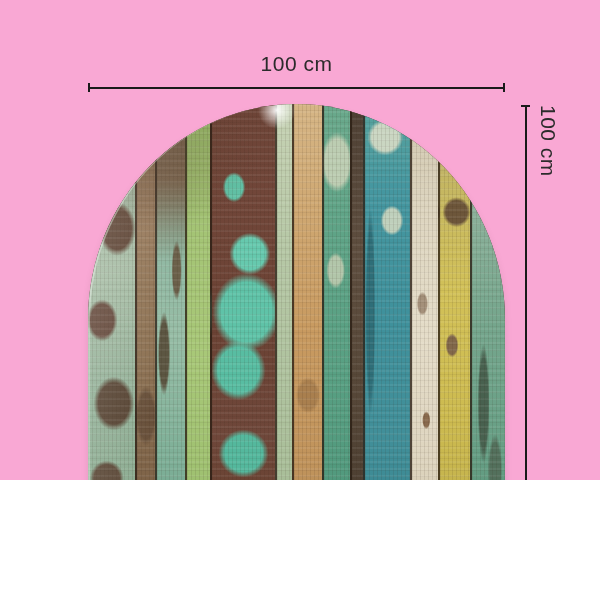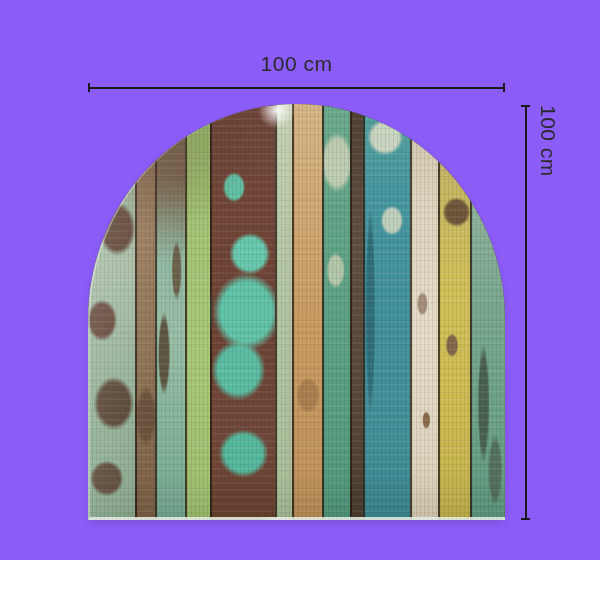--- a/index.html
+++ b/index.html
@@ -4,22 +4,22 @@
 <style>
   html, body {
     margin: 0;
     padding: 0;
     background: #ffffff;
     font-family: "Liberation Sans", sans-serif;
   }
   .stage {
     position: relative;
     width: 600px;
-    height: 560px;
-    background: #8b5cf6;
+    height: 480px;
+    background: #f9a8d4;
     overflow: hidden;
   }
   :root {
     --line-color: #1a1a1a;
     --text-color: #2b2b2b;
   }
   
   .dim-label-top {
     position: absolute;
     left: 88px;

